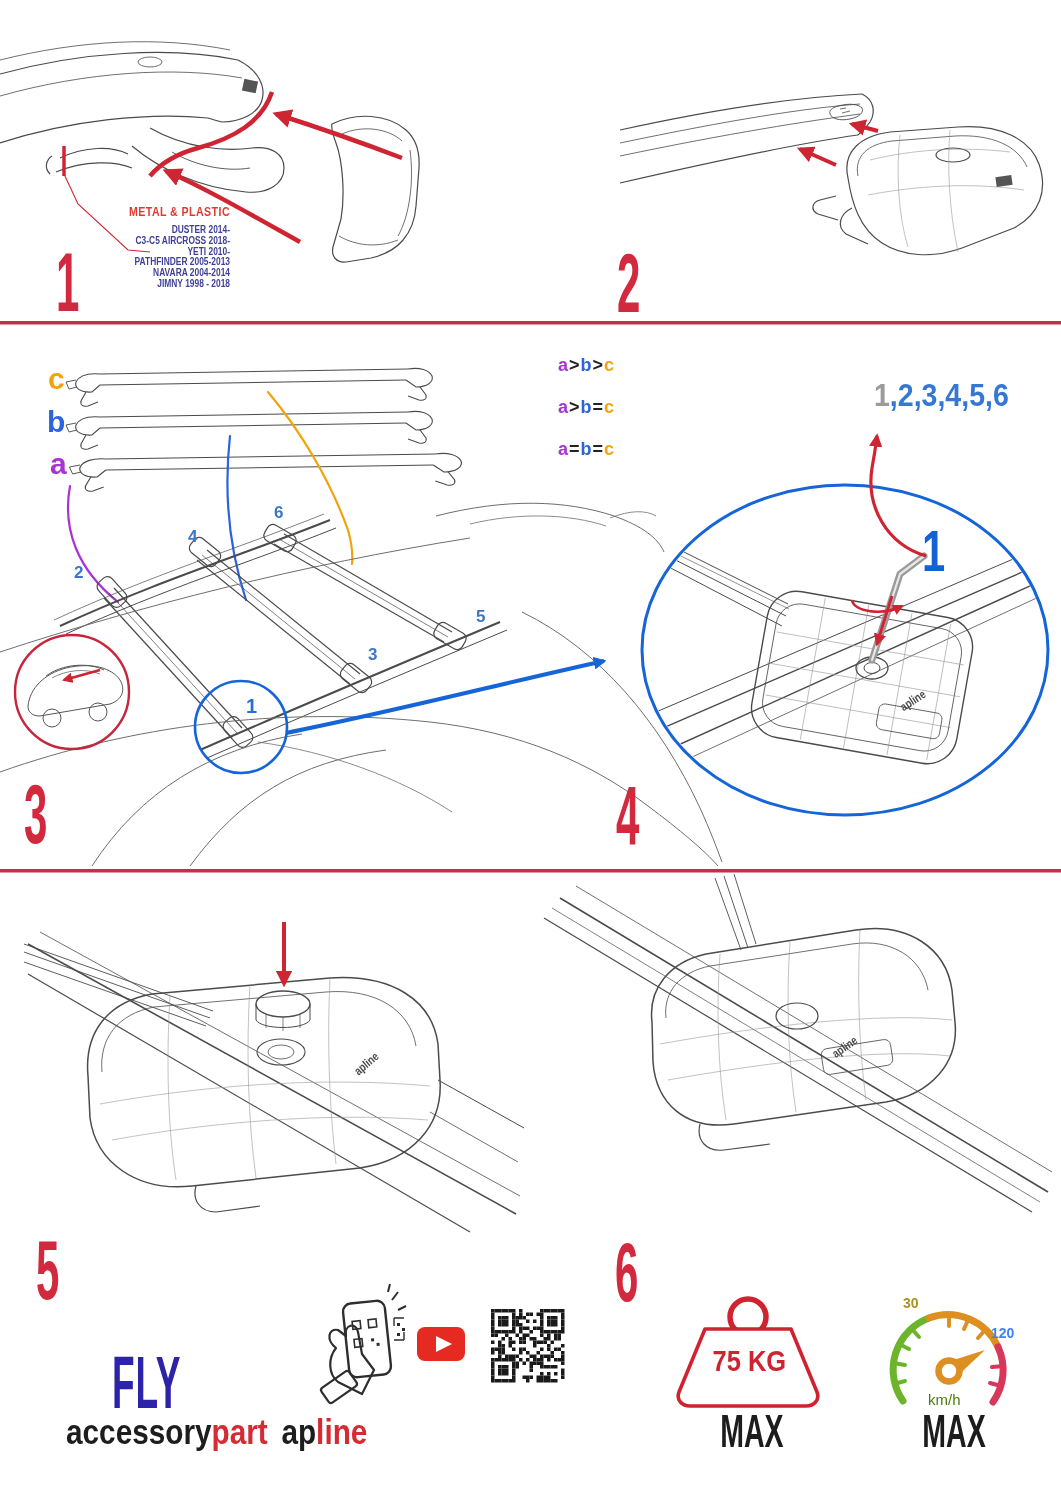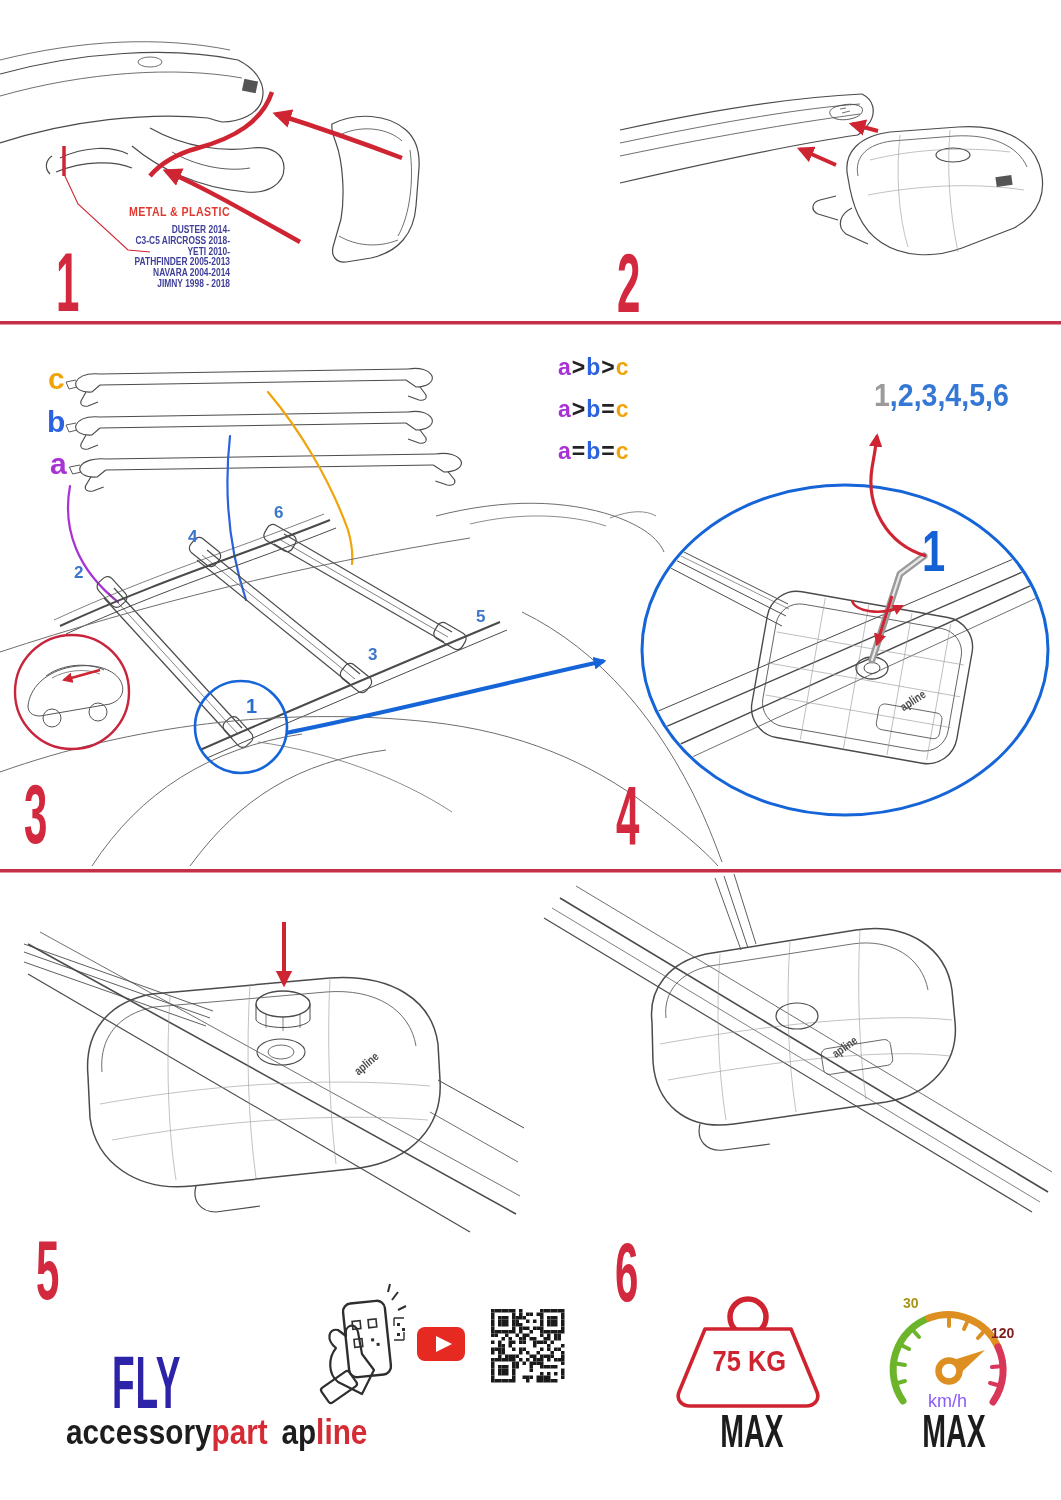--- a/index.html
+++ b/index.html
@@ -3,41 +3,41 @@
 <meta charset="utf-8">
 <style>
   html,body{margin:0;padding:0;background:#fff;}
   #page{position:relative;width:1061px;height:1500px;background:#fff;overflow:hidden;
         font-family:"Liberation Sans",sans-serif;}
   #art{position:absolute;left:0;top:0;}
   .t{position:absolute;white-space:nowrap;line-height:1;}
   .step{font-size:84px;font-weight:700;color:#d2293f;transform:scaleX(.5);transform-origin:0 0;}
   .roofnum{font-size:17px;font-weight:700;color:#3b76c8;}
   .barlab{font-size:30px;font-weight:700;}
-  .cmp-row{height:42px;font-size:23px;font-weight:700;letter-spacing:1px;}
+  .cmp-row{height:42px;font-size:18px;font-weight:700;letter-spacing:1px;}
   .cmp-a{color:#a832d4}.cmp-b{color:#2b62e0}.cmp-c{color:#f0a40a}.cmp-op{color:#222}
   .apline-mark{font-size:12px;font-weight:700;color:#4a4a4a;transform-origin:0 0;}
   #p1-title{left:100px;top:206px;width:130px;text-align:right;font-size:12.5px;font-weight:700;
             color:#e03a30;transform:scaleX(.85);transform-origin:100% 0;letter-spacing:.5px;}
   #p1-vehicles{left:80px;top:224px;width:150px;text-align:right;font-size:10.5px;line-height:10.8px;
             font-weight:700;color:#3f3f9a;transform:scaleX(.8);transform-origin:100% 0;}
   #seq{left:874px;top:380px;font-size:31px;font-weight:700;transform:scaleX(.92);transform-origin:0 0;}
   #seq .first{color:#9b9b9b}#seq .rest{color:#3577d4}
   #big1{left:922px;top:522px;font-size:58px;font-weight:700;color:#1461d6;transform:scaleX(.72);transform-origin:0 0;}
   #fly{left:112px;top:1346px;font-size:74px;font-weight:700;color:#2d23a8;letter-spacing:2px;
        transform:scaleX(.5);transform-origin:0 0;}
   #brandline{left:66px;top:1414px;font-size:35px;font-weight:700;transform:scaleX(.85);transform-origin:0 0;}
   #brandline .blk{color:#1d1d1d}#brandline .red{color:#d42b34}#brandline .gap{display:inline-block;width:16px}
   #wval{left:706px;top:1346px;width:86px;text-align:center;font-size:30px;font-weight:700;color:#cf2330;
         transform:scaleX(.85);transform-origin:50% 0;}
   #wmax{left:702px;top:1408px;width:96px;text-align:center;font-size:46px;font-weight:700;color:#1c1c1c;
         transform:scaleX(.62);transform-origin:50% 0;}
   #s60{left:903px;top:1296px;font-size:14px;font-weight:700;color:#a8941c;}
-  #s120{left:991px;top:1326px;font-size:14px;font-weight:700;color:#7f1d1d;}
-  #skmh{left:928px;top:1392px;font-size:18px;color:#8b5cf6;}
+  #s120{left:991px;top:1326px;font-size:14px;font-weight:700;color:#3b82f6;}
+  #skmh{left:928px;top:1392px;font-size:15px;color:#4d7c0f;}
   #smax{left:906px;top:1408px;width:86px;text-align:center;font-size:46px;font-weight:700;color:#1c1c1c;
         transform:scaleX(.62);transform-origin:50% 0;}
 </style>
 </head>
 <body>
 
 <div id="page">
 
 <svg id="art" width="1061" height="1500" viewBox="0 0 1061 1500">
   <defs>

